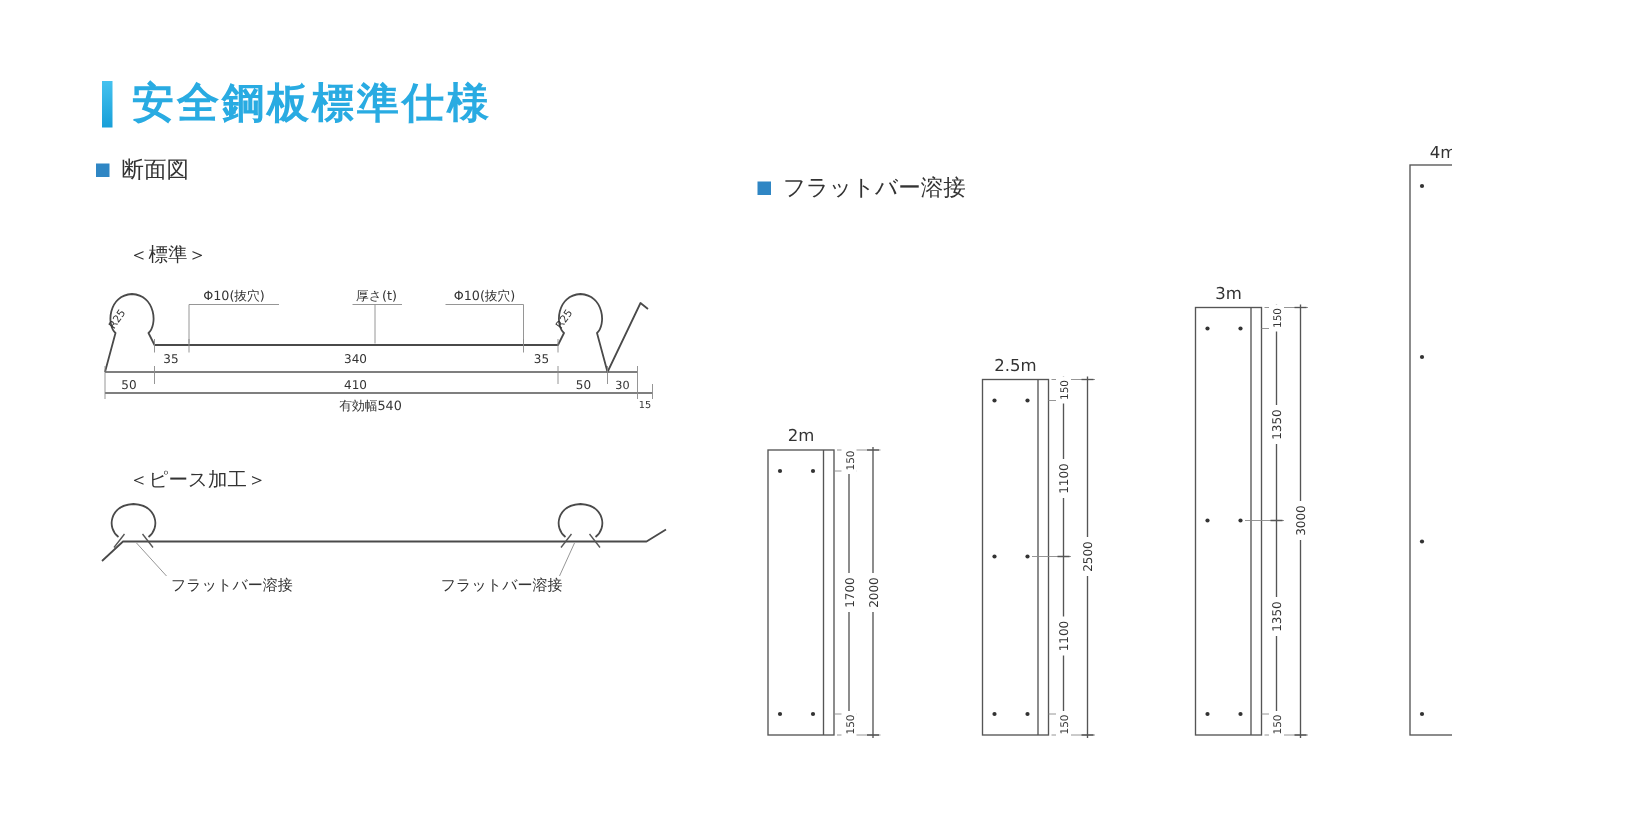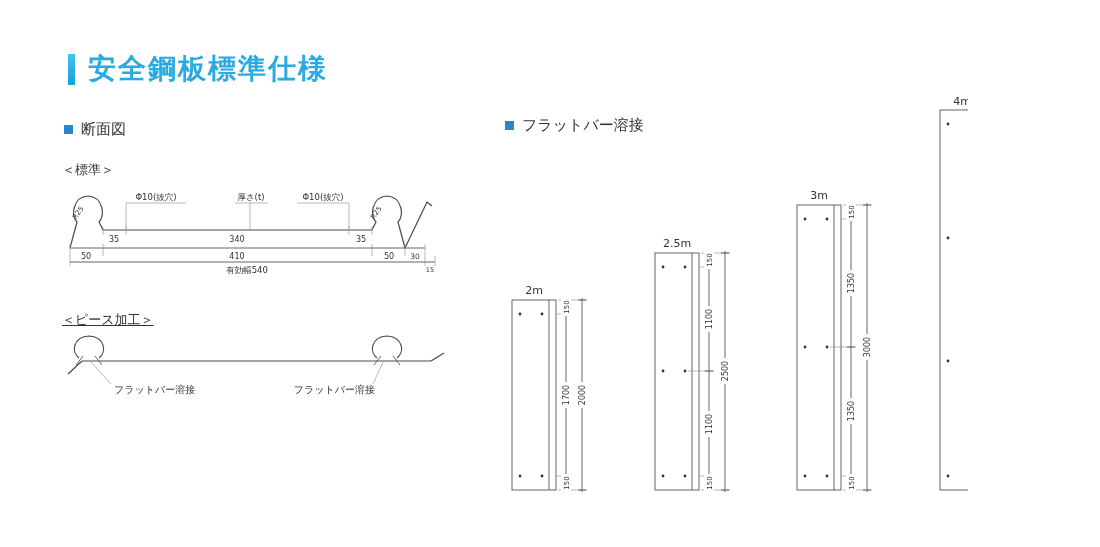--- a/index.html
+++ b/index.html
@@ -4,48 +4,48 @@
 <style>
   html,body{margin:0;padding:0;background:#fff;}
   .page{position:relative;width:968px;height:547px;background:#ffffff;overflow:hidden;
         font-family:"DejaVu Sans","Liberation Sans",sans-serif;color:#333;}
   .title-row{position:absolute;left:68px;top:50px;display:flex;align-items:center;gap:13px;}
   .accent{width:7px;height:31px;background:linear-gradient(180deg,#45c2ef,#189fd8);}
   .title{margin:0;font-size:28px;font-weight:bold;color:#29abe2;letter-spacing:2px;white-space:nowrap;}
   .sec-head{position:absolute;display:flex;align-items:center;gap:8px;}
   .bullet{width:9px;height:9px;background:#2f86c4;flex:0 0 auto;}
   .sec-label{font-size:15px;color:#333;white-space:nowrap;}
-  .sub-label{position:absolute;font-size:13px;color:#333;white-space:nowrap;}
+  .sub-label{position:absolute;font-size:13px;color:#333;white-space:nowrap;margin-left:24px;}
   svg{position:absolute;}
   svg text{font-family:"DejaVu Sans","Liberation Sans",sans-serif;fill:#333;}
   .profile{fill:none;stroke:#4a4a4a;stroke-width:1.2;stroke-linejoin:round;}
   .ln{fill:none;stroke:#555;stroke-width:0.9;}
   .thin{fill:none;stroke:#8a8a8a;stroke-width:0.6;}
 </style>
 </head>
 <body>
 
 <div class="page">
 
   <div class="title-row">
     <span class="accent"></span>
     <h1 class="title">安全鋼板標準仕様</h1>
   </div>
 
-  <div class="sec-head" style="left:64px;top:120px;">
+  <div class="sec-head" style="left:64px;top:104px;">
     <span class="bullet"></span>
     <span class="sec-label">断面図</span>
   </div>
   <div class="sec-head" style="left:505px;top:116px;">
     <span class="bullet"></span>
     <span class="sec-label">フラットバー溶接</span>
   </div>
 
   <div class="sub-label" style="left:62px;top:161px;">＜標準＞</div>
-  <div class="sub-label" style="left:62px;top:311px;text-decoration:underline;">＜ピース加工＞</div>
+  <div class="sub-label" style="left:62px;top:311px;">＜ピース加工＞</div>
 
   <svg style="left:55px;top:182px;" width="400" height="100" viewBox="0 0 400 100">
     <path class="profile" d="M15,66 L22,40 C16,35 17,15 33,14 C49,15 50,35 44,40 L48,48 L317,48 L321,40 C315,35 316,15 332,14 C348,15 349,35 343,40 L350,66 L372,20 L377,24"></path>
 
     <g class="ln">
       <line x1="15" y1="66" x2="370" y2="66"></line>
       <line x1="15" y1="80" x2="380" y2="80"></line>
     </g>
 
     <g class="thin">

